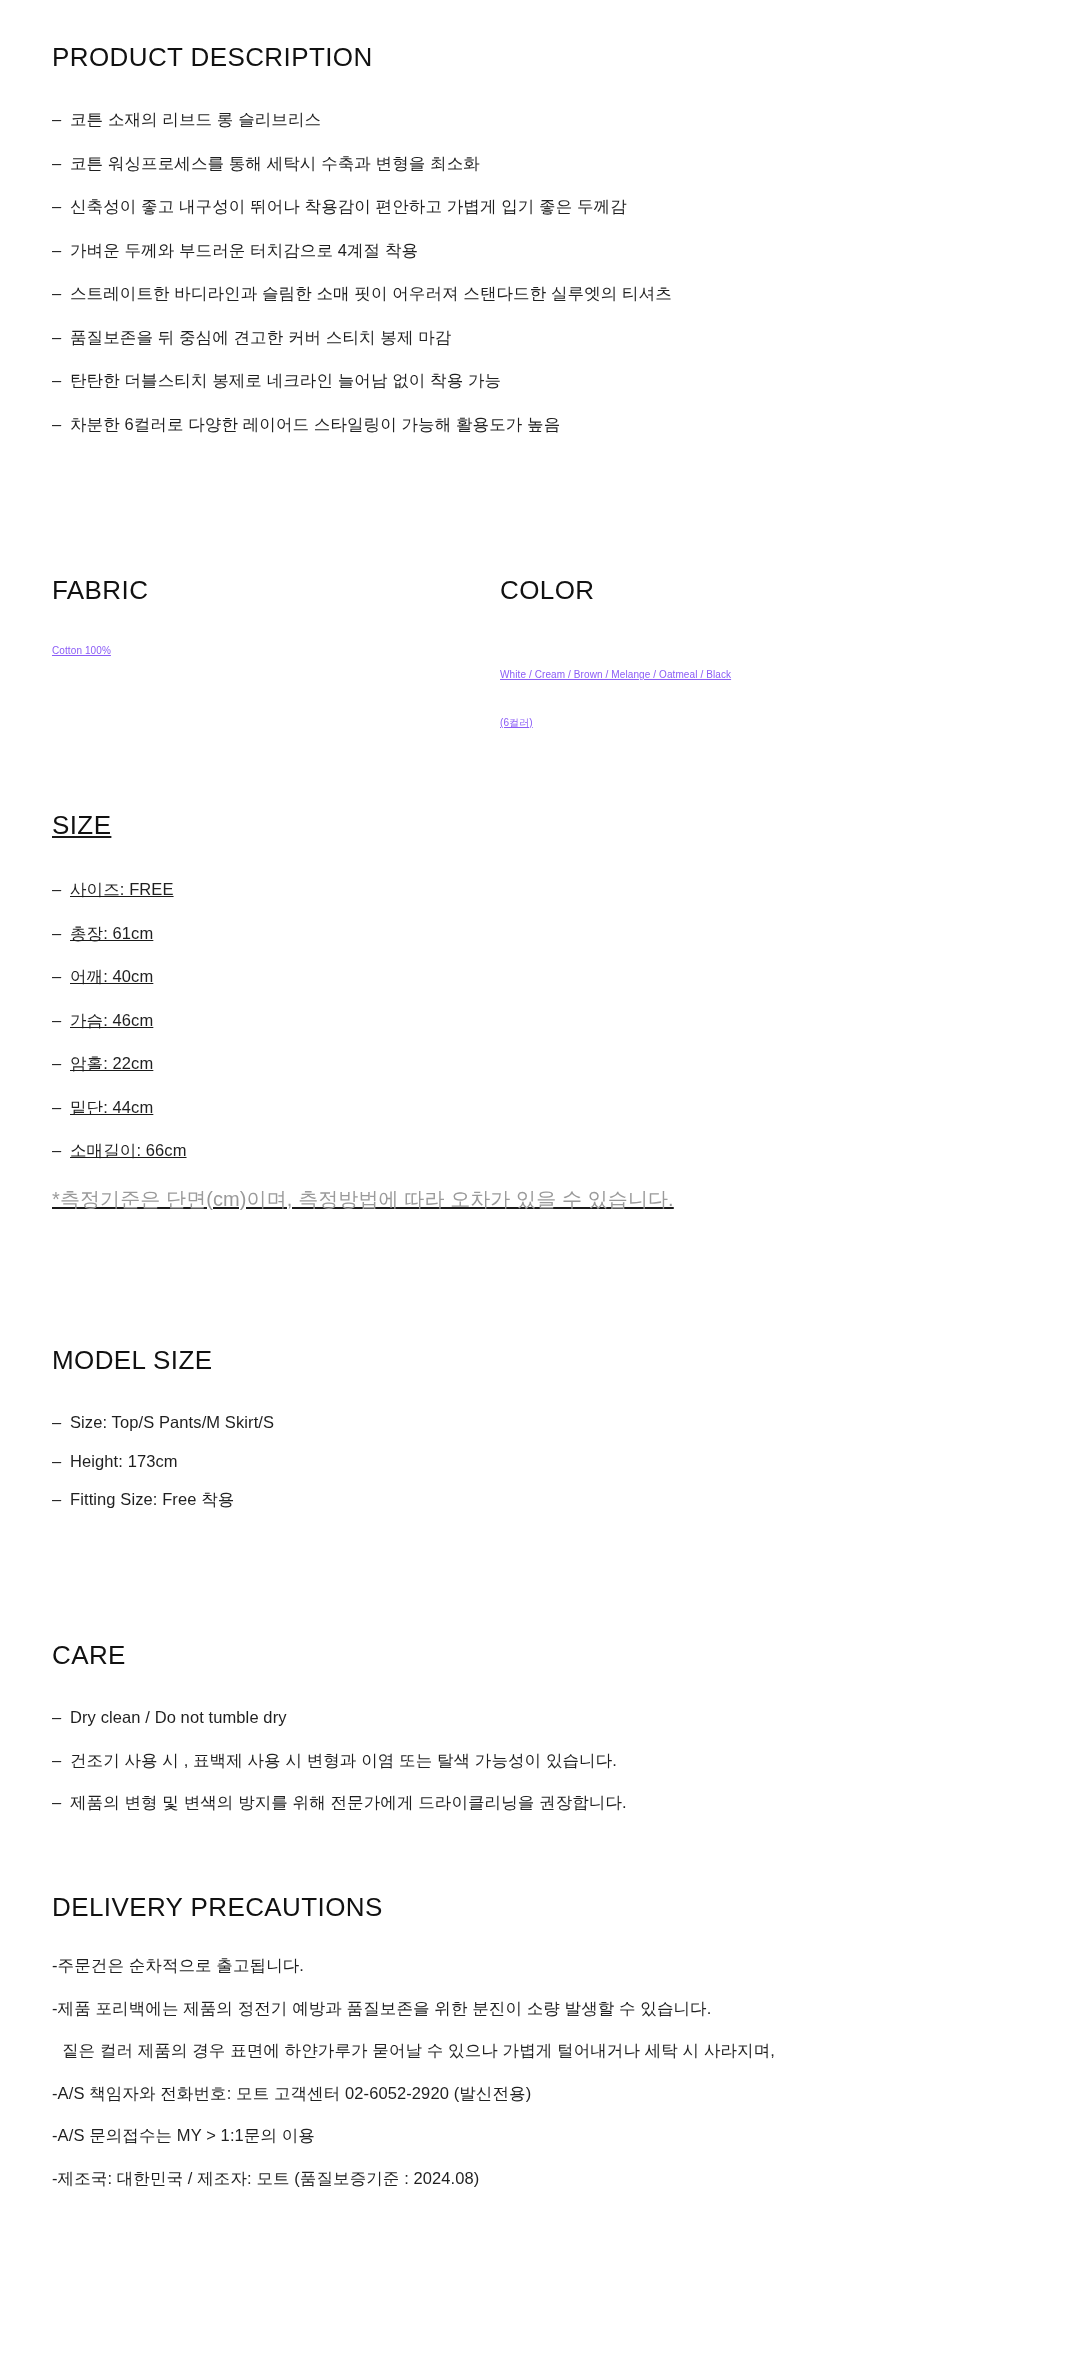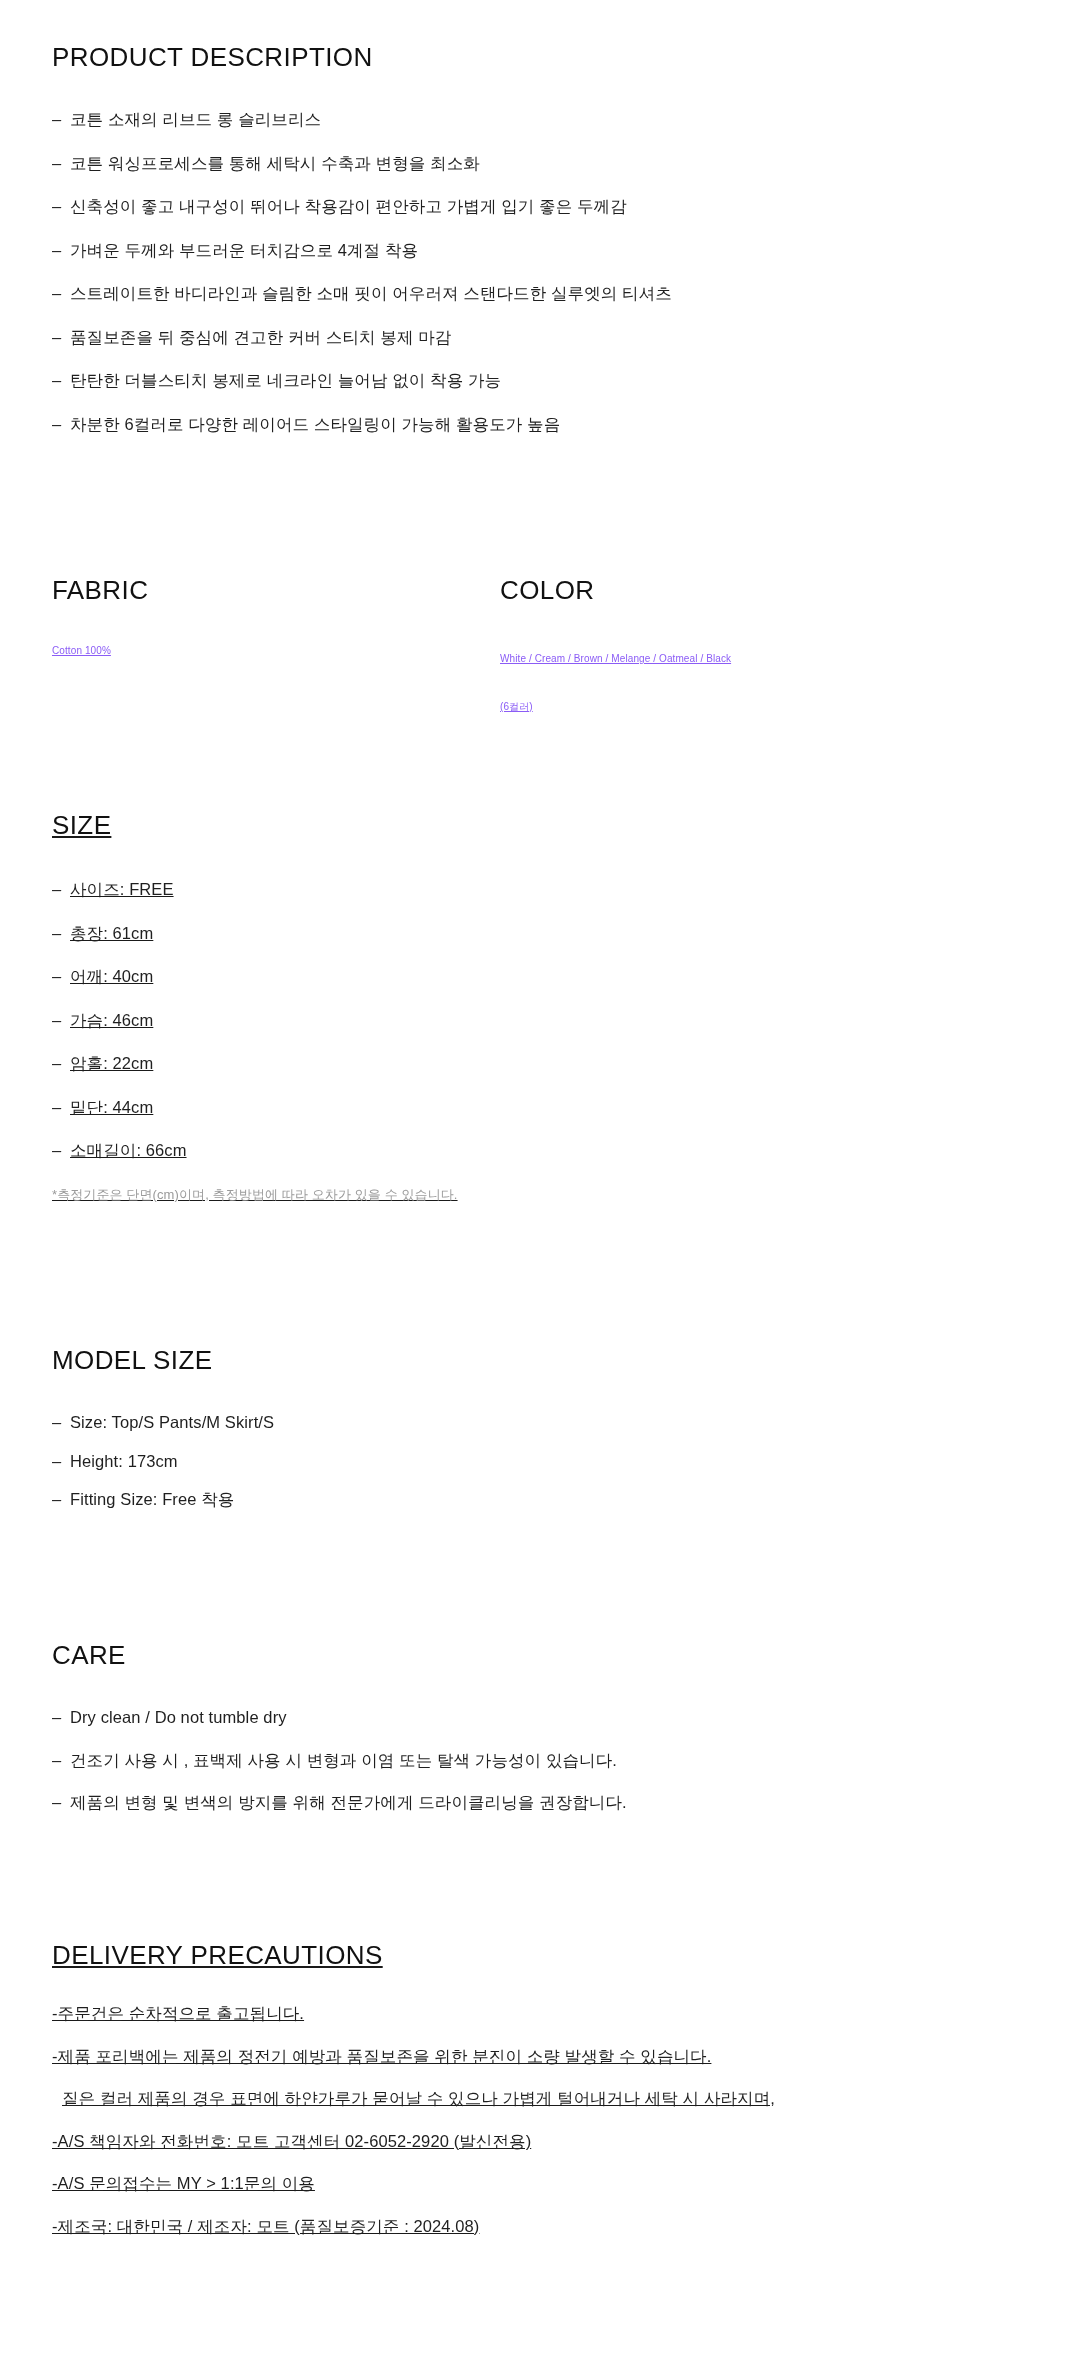--- a/index.html
+++ b/index.html
@@ -53,58 +53,58 @@
   }
   .plain-line {
     font-size: 16.5px;
     line-height: 1.0;
     color: #1f1f1f;
     margin: 0 0 27px 0;
     white-space: nowrap;
     letter-spacing: 0.1px;
   }
   .note {
-    font-size: 13px;
+    font-size: 20px;
     color: #9a9a9a;
     letter-spacing: 0.1px;
     white-space: nowrap;
   }
   .body-text {
     font-size: 10px;
     color: #8b5cf6;
     line-height: 1.0;
     letter-spacing: 0.1px;
     white-space: nowrap;
     text-decoration: underline;
   }
   
   #product-description { top: 42px; }
   #product-description ul.bullets { margin-top: 38px; }
 
   #fabric { top: 575px; left: 52px; width: 420px; }
   #fabric .body-text { margin-top: 40px; }
 
   #color { top: 575px; left: 500px; width: 520px; }
-  #color .body-text { margin-top: 48px; }
+  #color .body-text { margin-top: 64px; }
   #color .color-line2 { margin-top: 38px; }
 
   #size { top: 810px; text-decoration: underline; }
   #size ul.bullets { margin-top: 40px; }
   #size ul.bullets li { margin-bottom: 27px; }
   #size .note { margin-top: 18px; }
 
   #model-size { top: 1345px; }
   #model-size ul.bullets { margin-top: 38px; }
   #model-size ul.bullets li { margin-bottom: 22px; }
 
   #care { top: 1640px; }
   #care ul.bullets { margin-top: 38px; }
   #care ul.bullets li { margin-bottom: 26px; }
 
-  #delivery { top: 1940px; width: 980px; text-decoration: underline; }
+  #delivery { top: 1892px; width: 980px; }
   #delivery .lines { margin-top: 34px; }
   #delivery .lines .plain-line { margin-bottom: 26px; }
   #delivery .lines .indent { padding-left: 10px; }
 </style>
 </head>
 <body>
 
 <div class="page">
 
   <section class="section" id="product-description">

